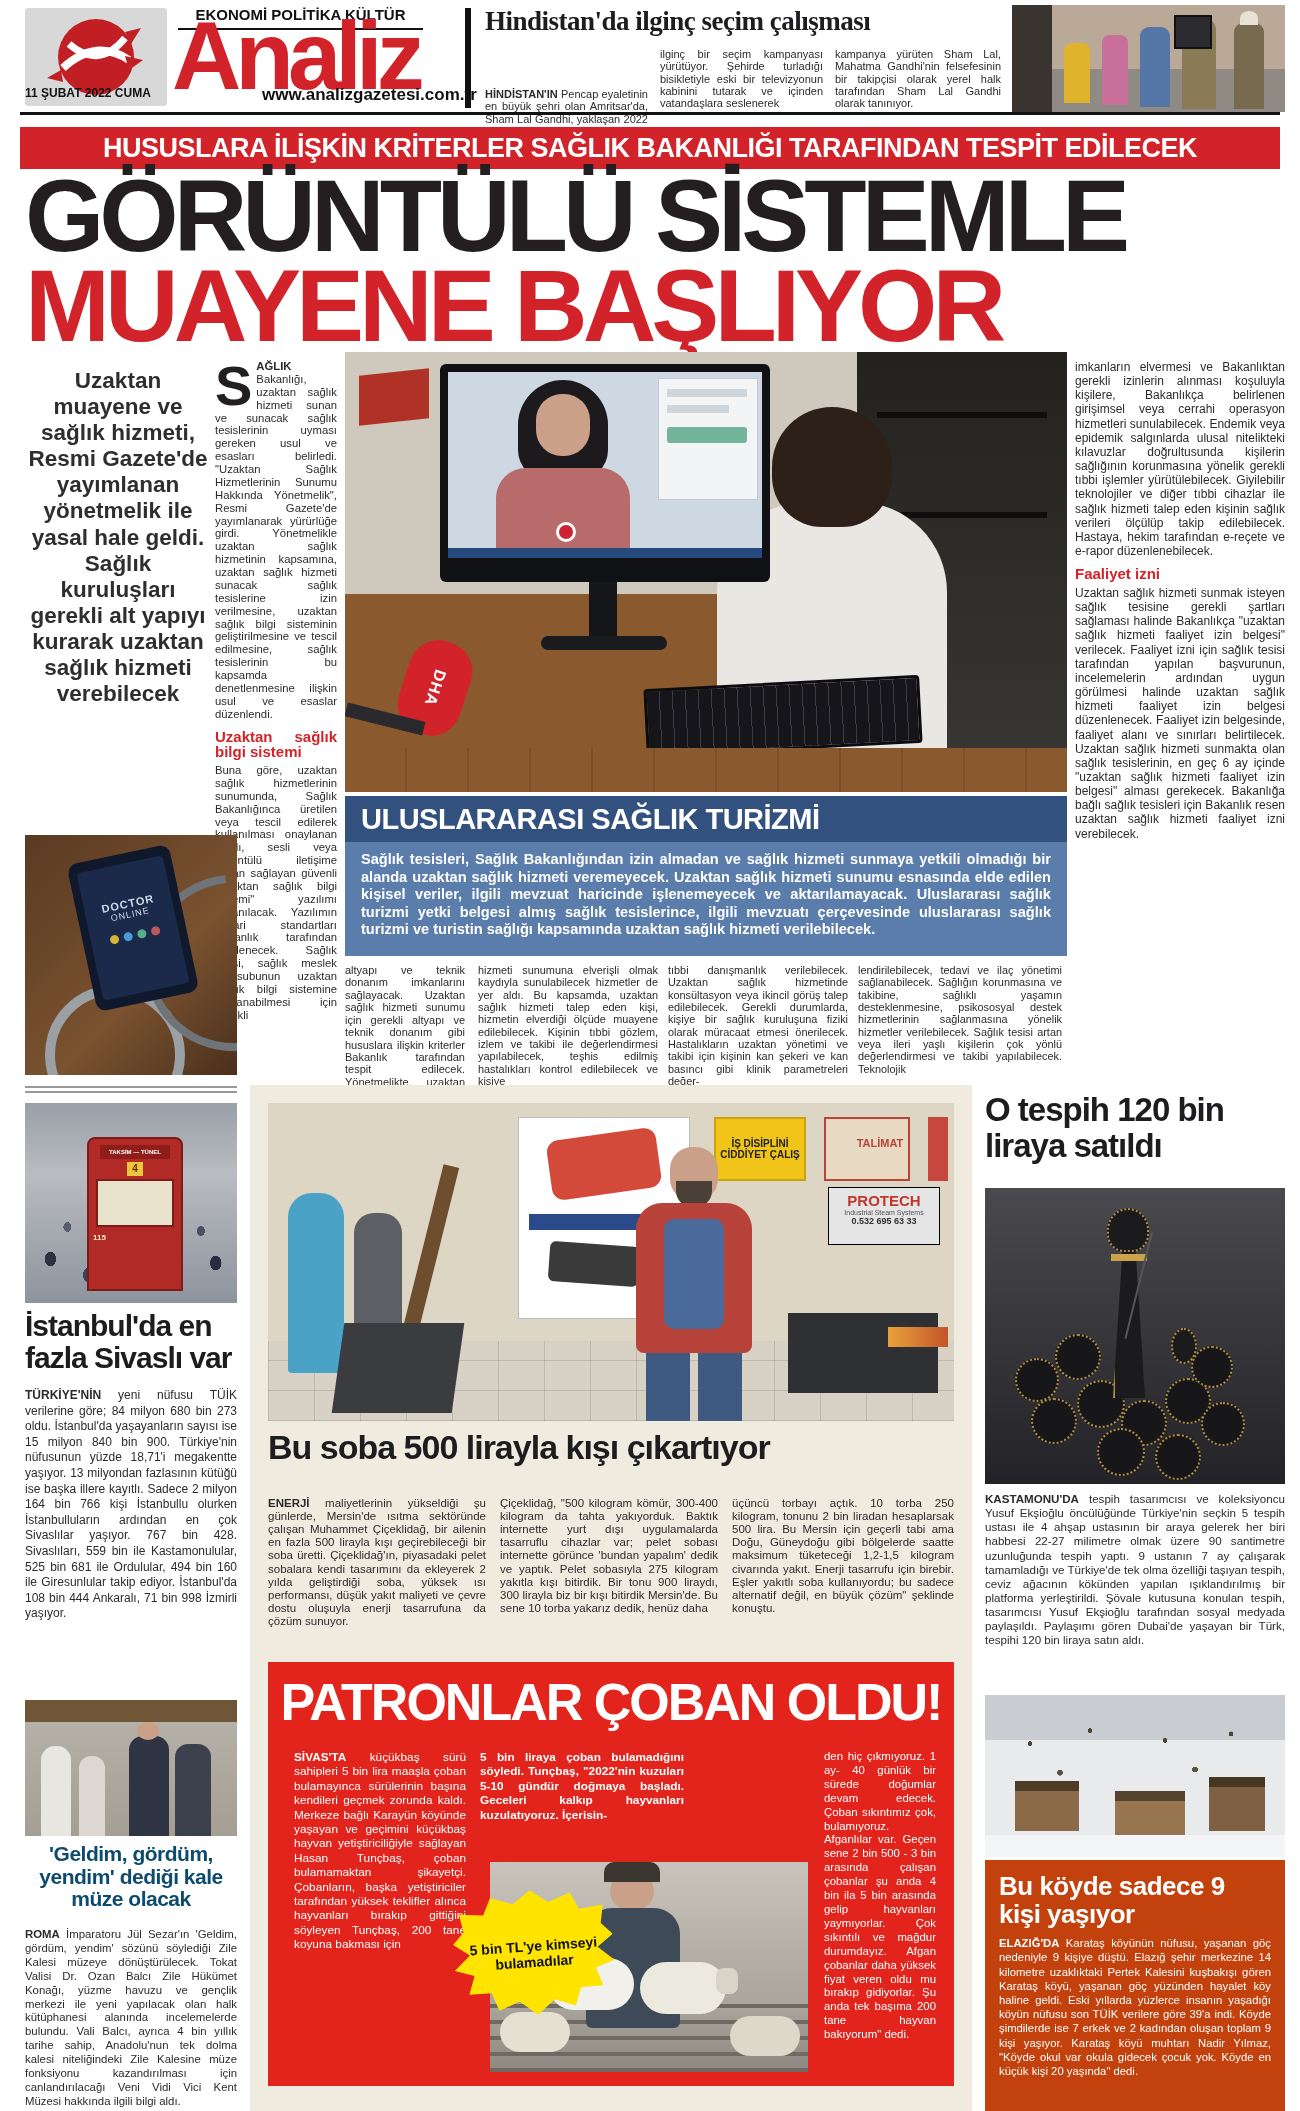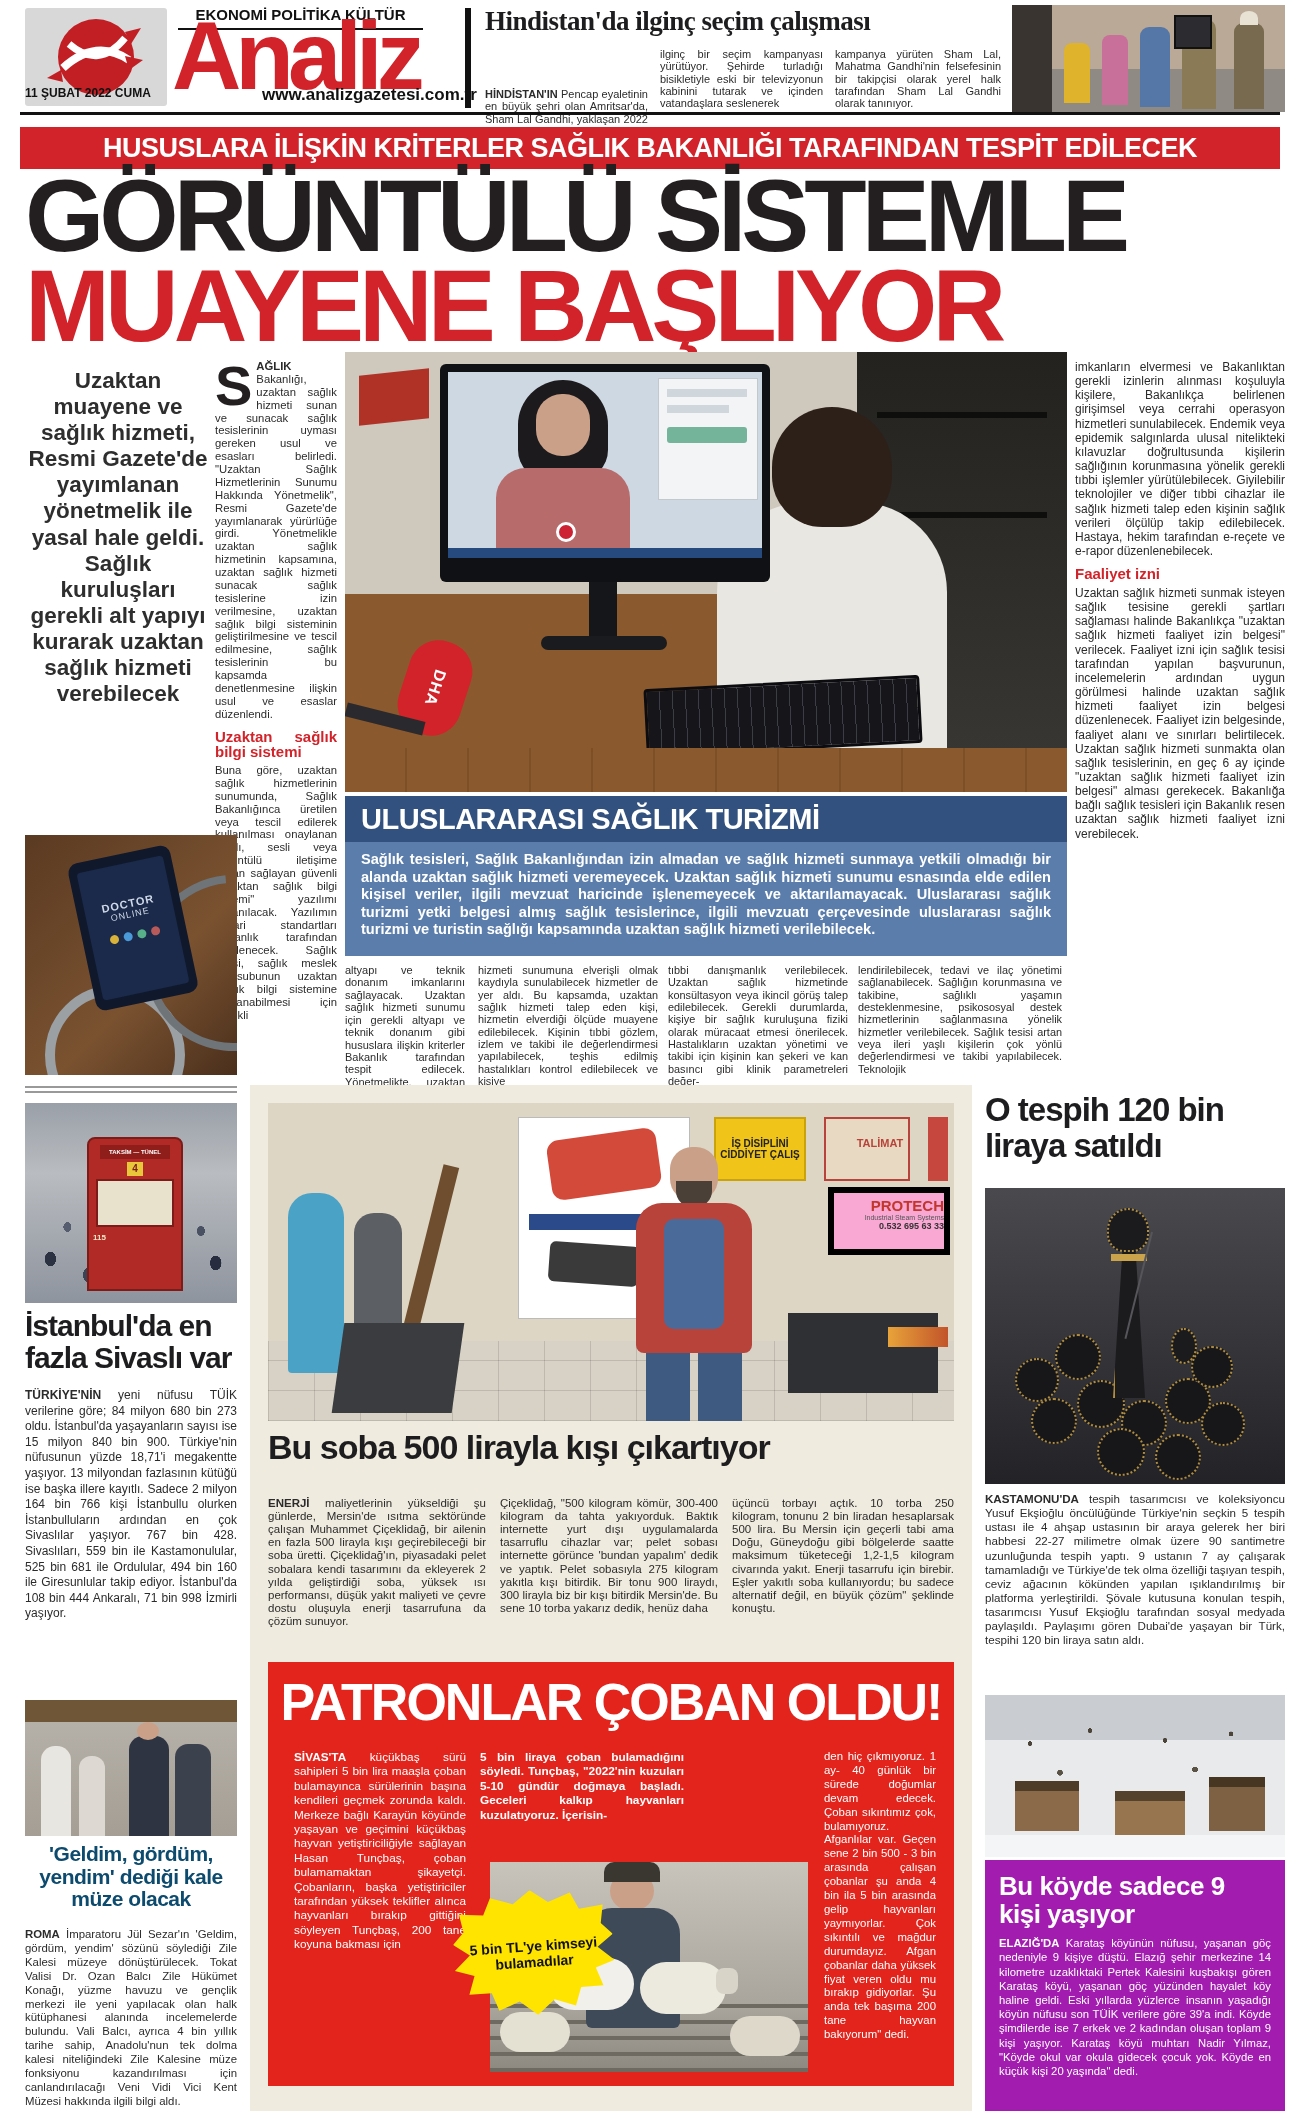--- a/index.html
+++ b/index.html
@@ -15,21 +15,21 @@
   .stand{font-weight:bold;color:#2e2e2e;font-size:22.5px;line-height:1.16;text-align:center;}
   .dropcap{float:left;font-size:56px;line-height:0.82;font-weight:bold;color:#231f20;margin:3px 4px 0 0;}
   .bluebox{background:#5b7dab;}
   .bluetitle{background:#32517e;color:#fff;font-weight:bold;font-size:29px;letter-spacing:-0.5px;display:flex;align-items:center;padding-left:16px;height:46px;}
   .bluebody{color:#fff;font-weight:bold;font-size:14.6px;line-height:1.2;padding:9px 16px;text-align:justify;}
   .creampanel{background:#f0ebdf;}
   .redbox{background:#e2241c;}
   .redboxtitle{color:#fff;font-weight:bold;font-size:52px;letter-spacing:-2px;text-align:center;line-height:1;}
   .redboxcol{color:#fff;font-size:11.8px;line-height:1.22;text-align:justify;overflow:hidden;}
   .star{clip-path:polygon(50% 0%,61% 10%,75% 4%,80% 17%,95% 15%,93% 29%,100% 38%,90% 47%,100% 58%,88% 63%,92% 77%,78% 77%,74% 91%,61% 85%,50% 96%,39% 85%,26% 91%,22% 77%,8% 77%,12% 63%,0% 58%,10% 47%,0% 38%,7% 29%,5% 15%,20% 17%,25% 4%,39% 10%);background:#ffe400;display:flex;align-items:center;justify-content:center;text-align:center;font-weight:bold;color:#111;font-size:14px;line-height:1.12;transform:rotate(-4deg);}
-  .blackbox{background:#a21caf;color:#fff;}
+  .blackbox{background:#c2410c;color:#fff;}
   .keytex{background:
     repeating-linear-gradient(90deg,#15151a 0 12px,#3c3c46 12px 13px),
     repeating-linear-gradient(0deg,rgba(255,255,255,0) 0 10px,#3c3c46 10px 11px);}
   .tilefloor{background:
     repeating-linear-gradient(90deg,rgba(0,0,0,.12) 0 1px,transparent 1px 46px),
     repeating-linear-gradient(0deg,rgba(0,0,0,.12) 0 1px,transparent 1px 30px),#d8d2c6;}
   .crowd{background:
     radial-gradient(14px 18px at 12% 78%,#2c3242 40%,transparent 41%),
     radial-gradient(14px 18px at 30% 86%,#3c4355 40%,transparent 41%),
     radial-gradient(13px 17px at 52% 90%,#23283a 40%,transparent 41%),
@@ -194,21 +194,21 @@
   <div class="photo" style="left:268px;top:1103px;width:686px;height:318px;background:#ded6c4;">
     <div class="abs tilefloor" style="left:0;bottom:0;width:686px;height:80px;"></div>
     <div class="abs" style="left:250px;top:14px;width:170px;height:200px;background:#fff;border:1px solid #bbb;">
       <div class="abs" style="left:30px;top:16px;width:110px;height:60px;background:#d44a3a;border-radius:12px;transform:rotate(-8deg);"></div>
       <div class="abs" style="left:10px;top:96px;width:150px;height:16px;background:#2a4a8a;"></div>
       <div class="abs" style="left:30px;top:126px;width:90px;height:40px;background:#3a3a3a;border-radius:6px;transform:rotate(4deg);"></div>
     </div>
     <div class="abs" style="left:446px;top:14px;width:92px;height:64px;background:#f0c419;border:2px solid #caa30c;display:flex;align-items:center;justify-content:center;text-align:center;font-size:10px;font-weight:bold;color:#222;padding:2px;box-sizing:border-box;line-height:1.15;">İŞ DİSİPLİNİ CİDDİYET ÇALIŞ</div>
     <div class="abs" style="left:556px;top:14px;width:86px;height:64px;background:#e7d9c2;border:2px solid #b8433a;color:#b8433a;text-align:center;font-size:9px;font-weight:bold;padding-top:4px;box-sizing:border-box;"></div>
     <div class="abs" style="left:660px;top:14px;width:20px;height:64px;background:#c5473d;"></div>
-    <div class="abs" style="left:560px;top:84px;width:110px;height:56px;background:#f9a8d4;border:6px solid #000000;text-align:right;">
+    <div class="abs" style="left:560px;top:84px;width:110px;height:56px;background:#e5e5e5;border:1px solid #000000;text-align:center;">
       <div style="font-size:15px;font-weight:bold;color:#c2362b;margin-top:4px;">PROTECH</div>
       <div style="font-size:7px;color:#555;">Industrial Steam Systems</div>
       <div style="font-size:9px;font-weight:bold;color:#333;">0.532 695 63 33</div>
     </div>
     <div class="abs" style="left:572px;top:30px;width:80px;height:20px;display:flex;align-items:center;justify-content:center;font-size:11px;font-weight:bold;color:#b8433a;">TALİMAT</div>
 
     <div class="abs" style="left:402px;top:44px;width:48px;height:54px;background:#caa188;border-radius:22px;"></div>
     <div class="abs" style="left:408px;top:78px;width:36px;height:26px;background:#4a4038;border-radius:0 0 16px 16px;"></div>
     <div class="abs" style="left:368px;top:100px;width:116px;height:150px;background:#b8433a;border-radius:26px 26px 8px 8px;"></div>
     <div class="abs" style="left:396px;top:116px;width:60px;height:110px;background:#4a6b9a;border-radius:10px;"></div>

